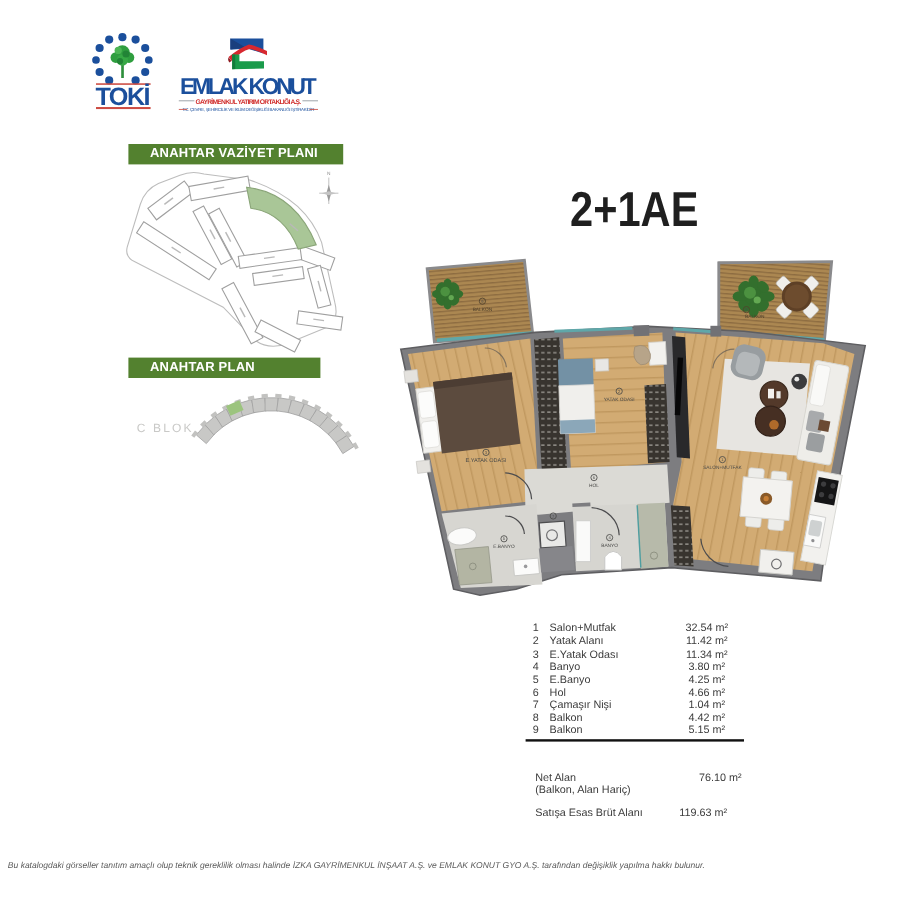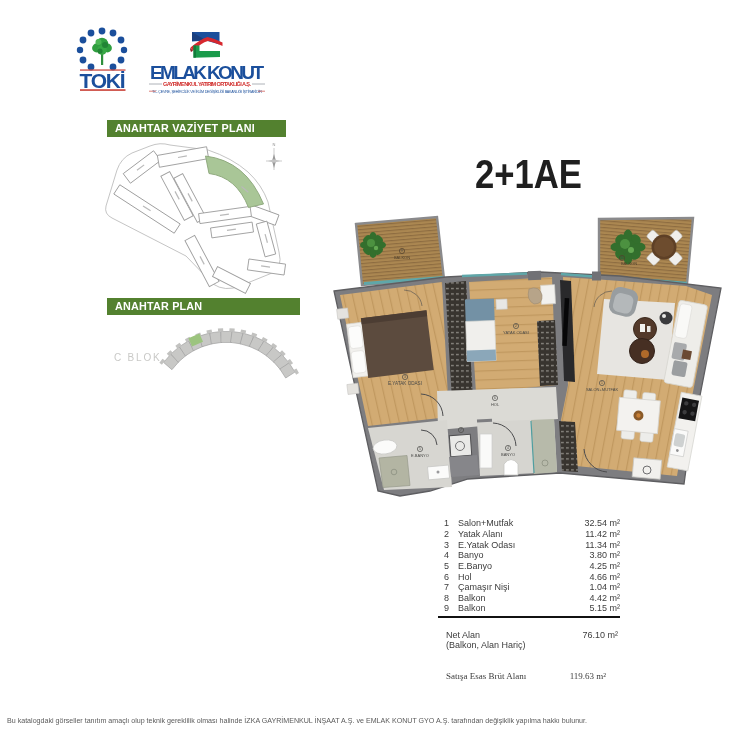--- a/index.html
+++ b/index.html
@@ -1,33 +1,33 @@
 <!DOCTYPE html>
 <html><head>
 <meta charset="utf-8">
 <style>
   * { margin:0; padding:0; box-sizing:border-box; }
   html,body { width:750px; height:750px; background:#ffffff; font-family:"Liberation Sans", sans-serif; }
   #page { position:relative; width:750px; height:750px; overflow:hidden; background:#fff; }
   .abs { position:absolute; }
   .hdr { position:absolute; left:107px; width:179px; height:17px; background:#53812f;
-         color:#fff; font-weight:bold; font-size:10.8px; line-height:17px; padding-left:8px;
+         color:#fff; font-weight:bold; font-size:10.8px; line-height:17px; padding-left:18px;
          letter-spacing:0.2px; }
 
   #cblok { position:absolute; left:114px; top:352px; color:#c9c9c7; font-size:10px;
            letter-spacing:1.8px; }
   #tbl { position:absolute; left:444px; top:518px; width:176px; font-size:9px; color:#3c3c3c; }
   #tbl table { border-collapse:collapse; width:100%; }
   #tbl td { padding:0; height:10.65px; vertical-align:middle; }
   .num { width:14px; }
-  .val { text-align:right; }
+  .val { text-align:center; }
   #netline { position:absolute; left:438px; top:616px; width:182px; border-top:2.2px solid #111; }
   #net { position:absolute; left:446px; top:620px; width:172px; font-size:9px; color:#3c3c3c; }
   #disc { position:absolute; left:0px; top:717px; width:594px; text-align:center;
-          font-size:7.1px; color:#5a5a5a; }
+          font-size:7.1px; color:#5a5a5a;font-style:italic; }
 </style>
 </head>
 <body>
 <div id="page">
   <svg class="abs" style="left:0;top:0" width="750" height="750" viewBox="0 0 750 750">
 
     <g id="toki">
 
       <g fill="#1b4f9c">
         <circle cx="102" cy="31" r="3.4"></circle>
@@ -377,21 +377,21 @@
         <text x="420" y="450.3">5</text>
         <text x="461" y="431.3">7</text>
         <text x="402" y="252.3">9</text>
         <text x="622" y="259.3">8</text>
       </g>
       <line x1="477" y1="421" x2="492" y2="420.3" stroke="#7d7d80" stroke-width="3"></line>
     </g>
   </svg>
 
   <div class="hdr" style="top:120px;">ANAHTAR VAZİYET PLANI</div>
-  <div class="hdr" style="top:298px; width:193px;">ANAHTAR PLAN</div>
+  <div class="hdr" style="top:298px; width:160px;">ANAHTAR PLAN</div>
   <svg class="abs" style="left:420px; top:130px;" width="220" height="80" viewBox="0 0 220 80">
     <text x="108.5" y="58" font-size="41" font-weight="bold" fill="#1f1f1f" text-anchor="middle" font-family="Liberation Sans, sans-serif" textLength="107" lengthAdjust="spacingAndGlyphs">2+1AE</text>
   </svg>
   <div id="cblok">C BLOK</div>
 
   <div id="tbl">
     <table>
       <tbody>
           <tr>
             <td class="num">1</td>
@@ -436,19 +436,19 @@
       <tr>
             <td class="num">9</td>
             <td>Balkon</td>
             <td class="val">5.15 m²</td>
           </tr>
     </tbody>
       </table>
   </div>
   <div id="netline"></div>
   <div id="net">
-    <div style="position:relative; margin-top:10px;">Net Alan<span style="position:absolute; right:0;">76.10 m²</span></div>
+    <div style="position:relative; margin-top:23px;">Net Alan<span style="position:absolute; right:0;">76.10 m²</span></div>
     <div>(Balkon, Alan Hariç)</div>
-    <div style="position:relative; margin-top:21px;font-family:Liberation Serif, serif;">Satışa Esas Brüt Alanı<span style="position:absolute; right:12px;">119.63 m²</span></div>
+    <div style="position:relative; margin-top:9px;">Satışa Esas Brüt Alanı<span style="position:absolute; right:12px;">119.63 m²</span></div>
   </div>
 
   <div id="disc">Bu katalogdaki görseller tanıtım amaçlı olup teknik gereklilik olması halinde İZKA GAYRİMENKUL İNŞAAT A.Ş. ve EMLAK KONUT GYO A.Ş. tarafından değişiklik yapılma hakkı bulunur.</div>
 </div>
 
 </body></html>

